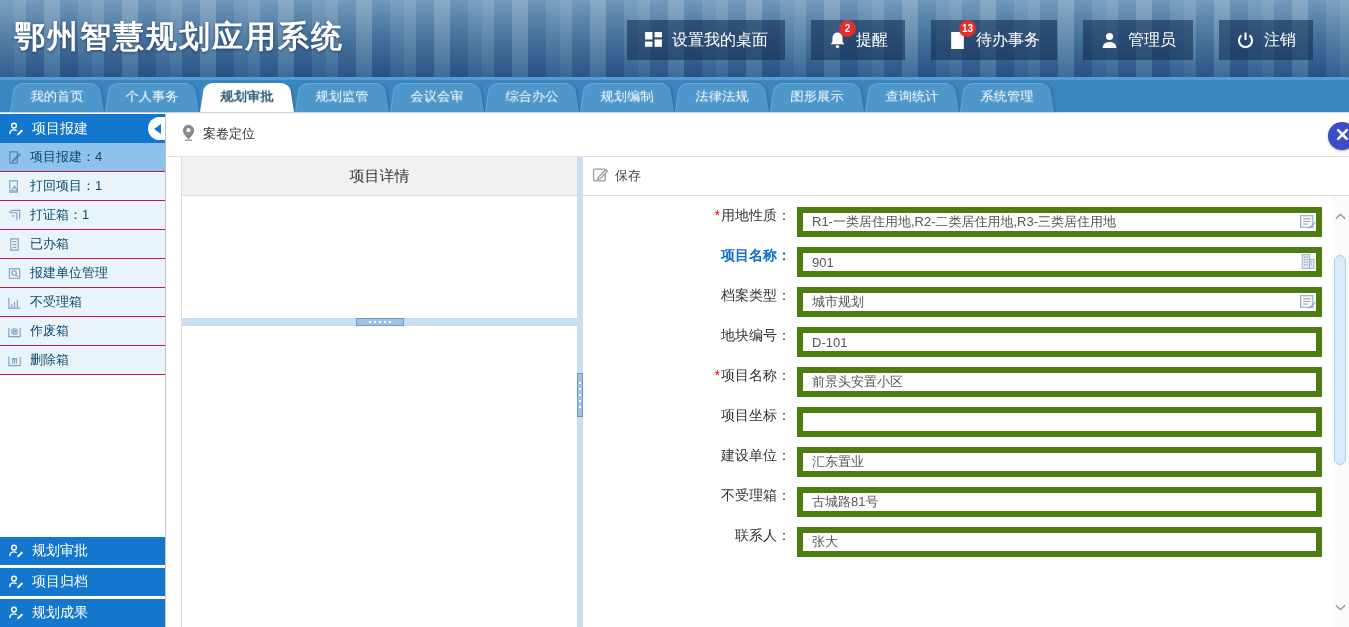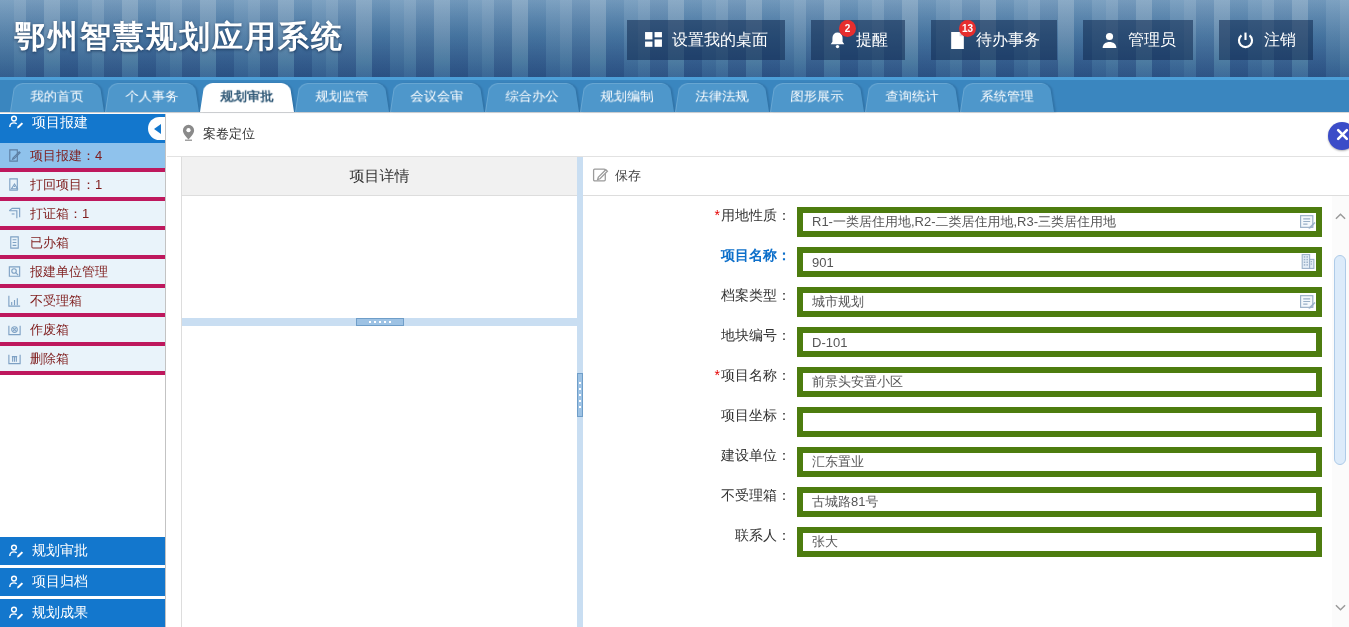--- a/index.html
+++ b/index.html
@@ -45,32 +45,32 @@
     box-shadow:inset 1px 1px 0 rgba(255,255,255,.15), 2px 0 2px rgba(20,60,100,.25);
   }
   .tab.active { background:#fff; color:#2f5876; font-weight:bold; }
 
   
   .sidebar {
     position:absolute; left:0; top:114px; width:166px; height:513px;
     background:#fff; border-right:1px solid #c3c3c3;
   }
   .side-header {
-    height:29px; background:#1377cd; color:#fff; display:flex; 
+    height:29px; background:#1377cd; color:#fff; display:flex; align-items:center;
     font-size:14px; position:relative; cursor:pointer;
   }
   .side-header .sicon { margin:0 8px 0 8px; display:inline-flex; }
   .collapse-btn {
     position:absolute; right:0; top:3px; width:17px; height:23px; background:#fff;
     border-radius:12px 0 0 12px; display:flex; align-items:center; justify-content:center; cursor:pointer;
   }
   .collapse-btn .tri { width:0; height:0; border:5px solid transparent; border-right:7px solid #1377cd; margin-right:3px; }
   .side-item {
-    height:29px; background:#e9f3fa; border-bottom:4px solid #be185d;
-    display:flex; align-items:center; font-size:13px; color:#7f1d1d; cursor:pointer;
+    height:29px; background:#e9f3fa; border-bottom:1px solid #be185d;
+    display:flex; align-items:center; font-size:13px; color:#0c4a6e; cursor:pointer;
   }
   .side-item .sicon { margin:0 8px 0 7px; display:inline-flex; }
   .side-item.selected { background:#8fc2ec; }
   .side-bottom { position:absolute; left:0; bottom:0; width:100%; }
   .side-section {
     height:28px; background:#1377cd; color:#fff; display:flex; align-items:center;
     font-size:14px; margin-top:3px; cursor:pointer;
   }
   .side-section .sicon { margin:0 8px 0 8px; display:inline-flex; }
 

